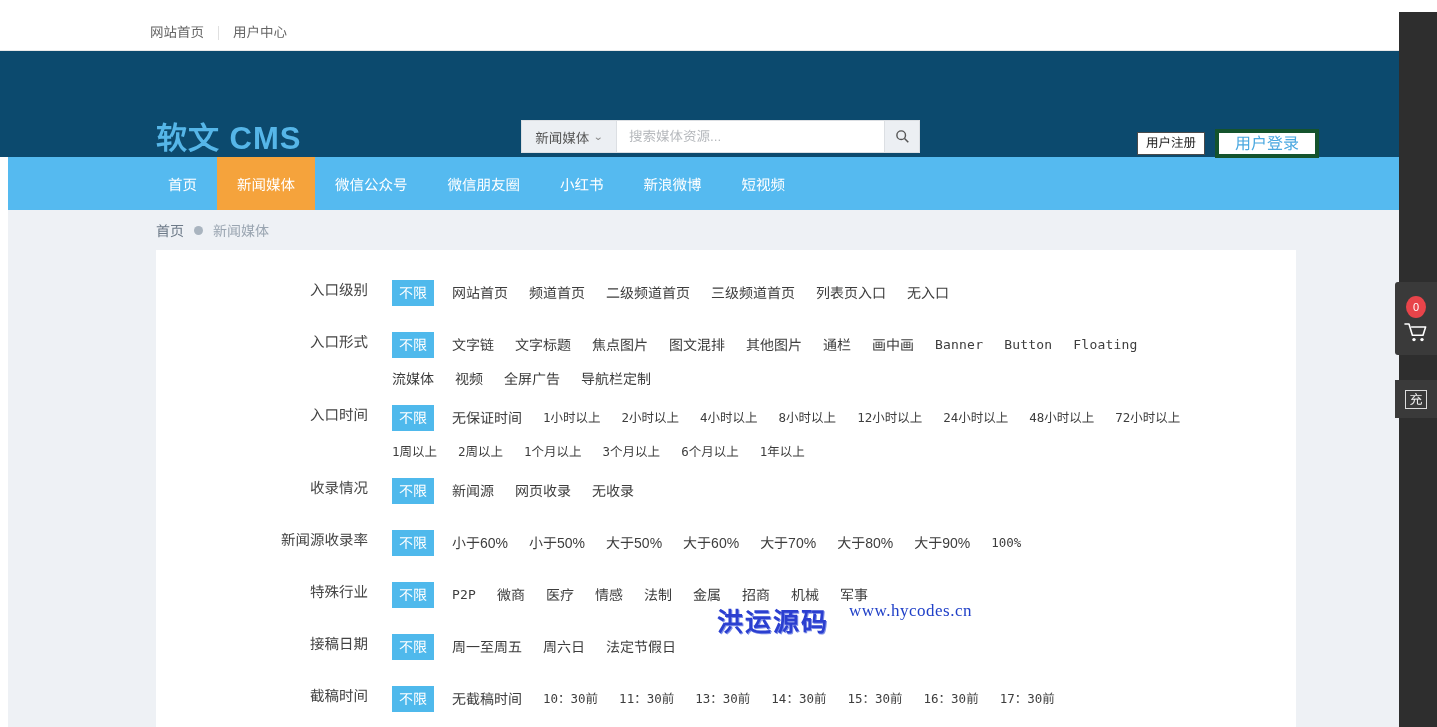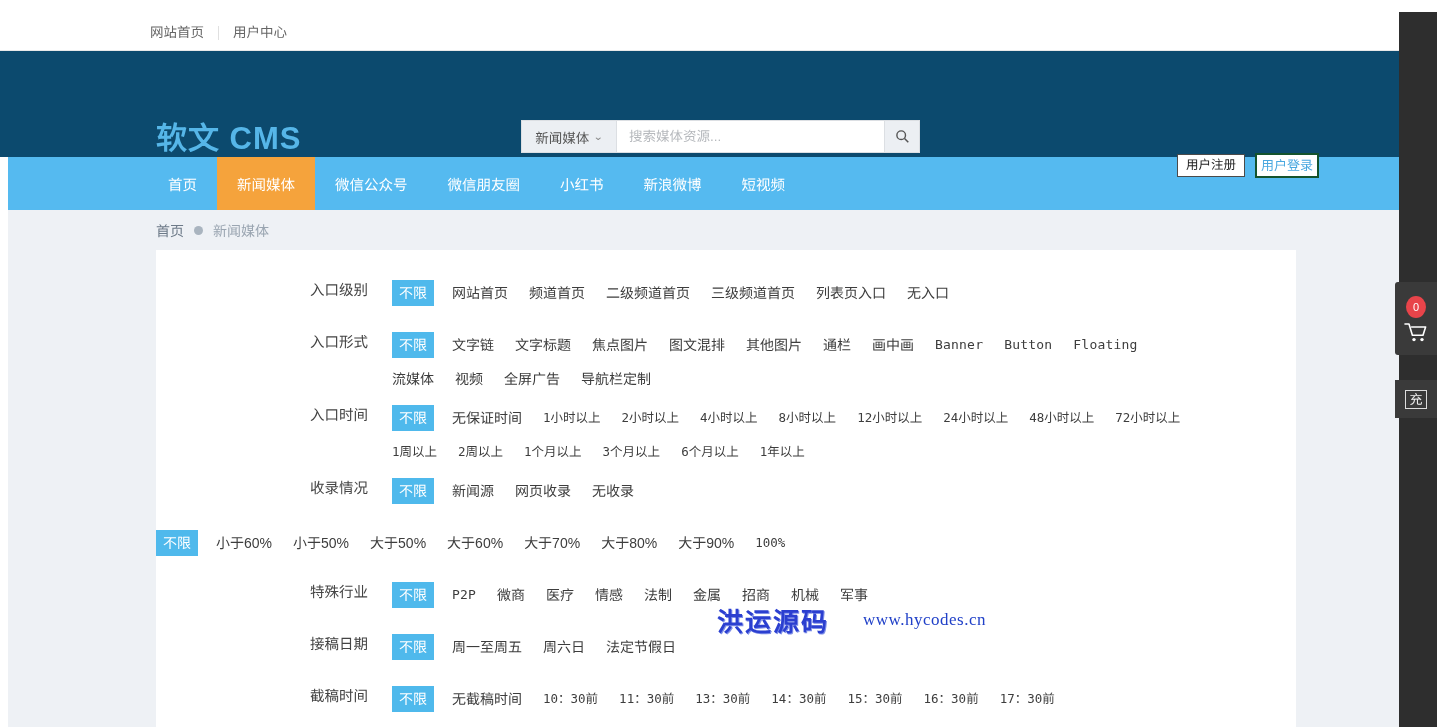--- a/index.html
+++ b/index.html
@@ -50,30 +50,30 @@
     font-size:13.5px;color:#333;padding:0 12px;box-sizing:border-box;
     font-family:"Liberation Sans",sans-serif;background:#fff;
   }
   .search-input::placeholder{color:#b6b9bd;}
   .search-btn{
     width:36px;background:#eceff3;border:1px solid #dcdfe3;
     display:flex;align-items:center;justify-content:center;cursor:pointer;
     box-sizing:border-box;
   }
   .auth{
-    position:absolute;right:80px;top:78px;display:flex;gap:10px;align-items:center;margin-top:24px;
+    position:absolute;right:80px;top:78px;display:flex;gap:10px;align-items:center;
   }
   .btn-reg{
     border:1px solid #4a4a4a;background:#fff;color:#222;
     font-size:12.5px;padding:3px 8px;line-height:15px;cursor:pointer;
     font-family:"Liberation Sans",sans-serif;
   }
   .btn-login{
-    border:2px solid #14532d;background:#fff;color:#4aa8e0;
-    font-size:13px;padding:3px 4px;line-height:15px;cursor:pointer;
+    border:4px solid #14532d;background:#fff;color:#4aa8e0;
+    font-size:16px;padding:3px 16px;line-height:15px;cursor:pointer;
     font-family:"Liberation Sans",sans-serif;
   }
 
   
   .nav{
     margin-left:8px;height:53px;background:#55baf0;display:flex;align-items:stretch;
     padding-left:140px;box-sizing:border-box;
   }
   .nav a{
     display:flex;align-items:center;padding:0 20px;color:#ffffff;
@@ -123,21 +123,21 @@
   .fopt.mono{
     font-family:"DejaVu Sans Mono","Liberation Mono",monospace;font-size:13px;
     letter-spacing:.2px;
   }
   .fopt.num{
     font-family:"DejaVu Sans Mono","Liberation Mono",monospace;font-size:12.5px;
   }
 
   
   .wm{
-    position:absolute;left:561px;top:351px;display:flex;align-items:center;gap:34px;
+    position:absolute;left:561px;top:351px;display:flex;align-items:flex-start;gap:20px;
     pointer-events:none;
   }
   .wm-main{
     font-size:26px;font-weight:bold;color:#2b3fd0;letter-spacing:2px;
     font-family:"DejaVu Sans","Liberation Sans",sans-serif;
     text-shadow:1px 1px 0 #7f8fe8;
   }
   .wm-url{
     font-size:17px;color:#2040c8;letter-spacing:.5px;
     font-family:"Liberation Serif","DejaVu Serif",serif;
@@ -286,20 +286,21 @@
         <div class="frow">
           <div class="flabel">收录情况</div>
           <div class="fopts">
             <a href="#" class="fopt sel">不限</a>
             <a href="#" class="fopt">新闻源</a>
             <a href="#" class="fopt">网页收录</a>
             <a href="#" class="fopt">无收录</a>
           </div>
         </div>
         <div class="frow">
+          <div class="flabel">新闻源收录率</div>
           <div class="fopts">
             <a href="#" class="fopt sel">不限</a>
             <a href="#" class="fopt">小于60%</a>
             <a href="#" class="fopt">小于50%</a>
             <a href="#" class="fopt">大于50%</a>
             <a href="#" class="fopt">大于60%</a>
             <a href="#" class="fopt">大于70%</a>
             <a href="#" class="fopt">大于80%</a>
             <a href="#" class="fopt">大于90%</a>
             <a href="#" class="fopt num">100%</a>

